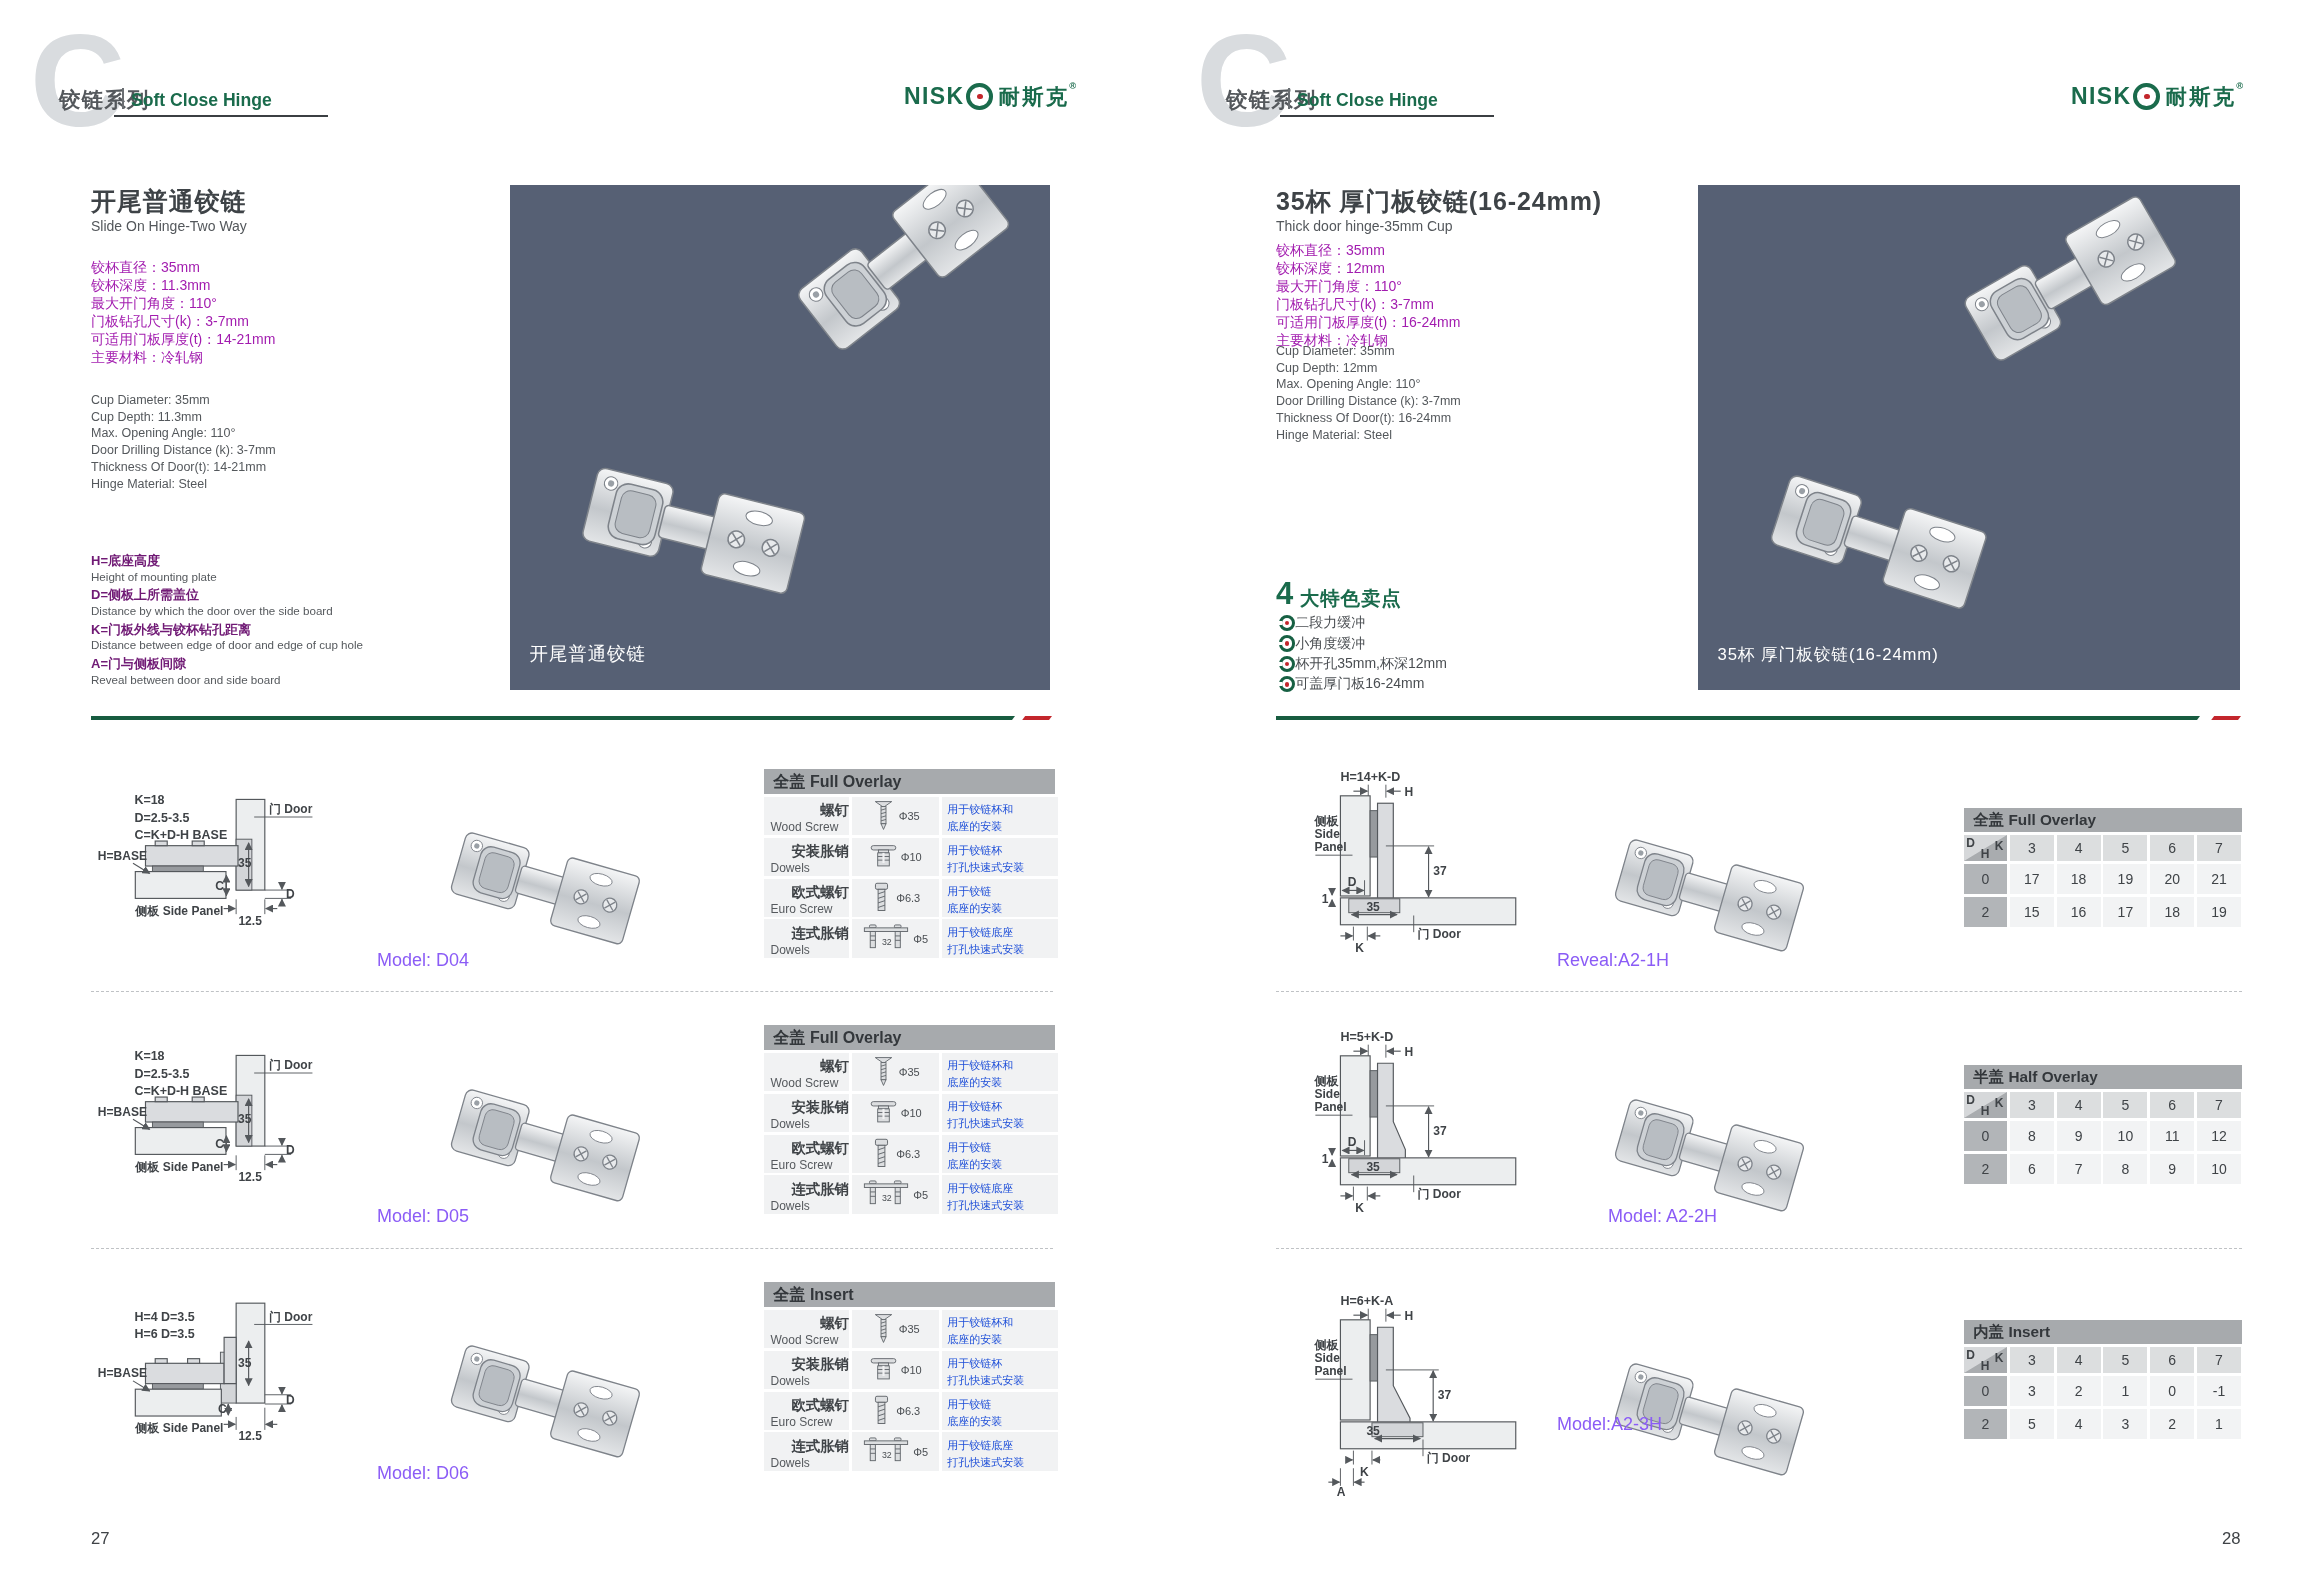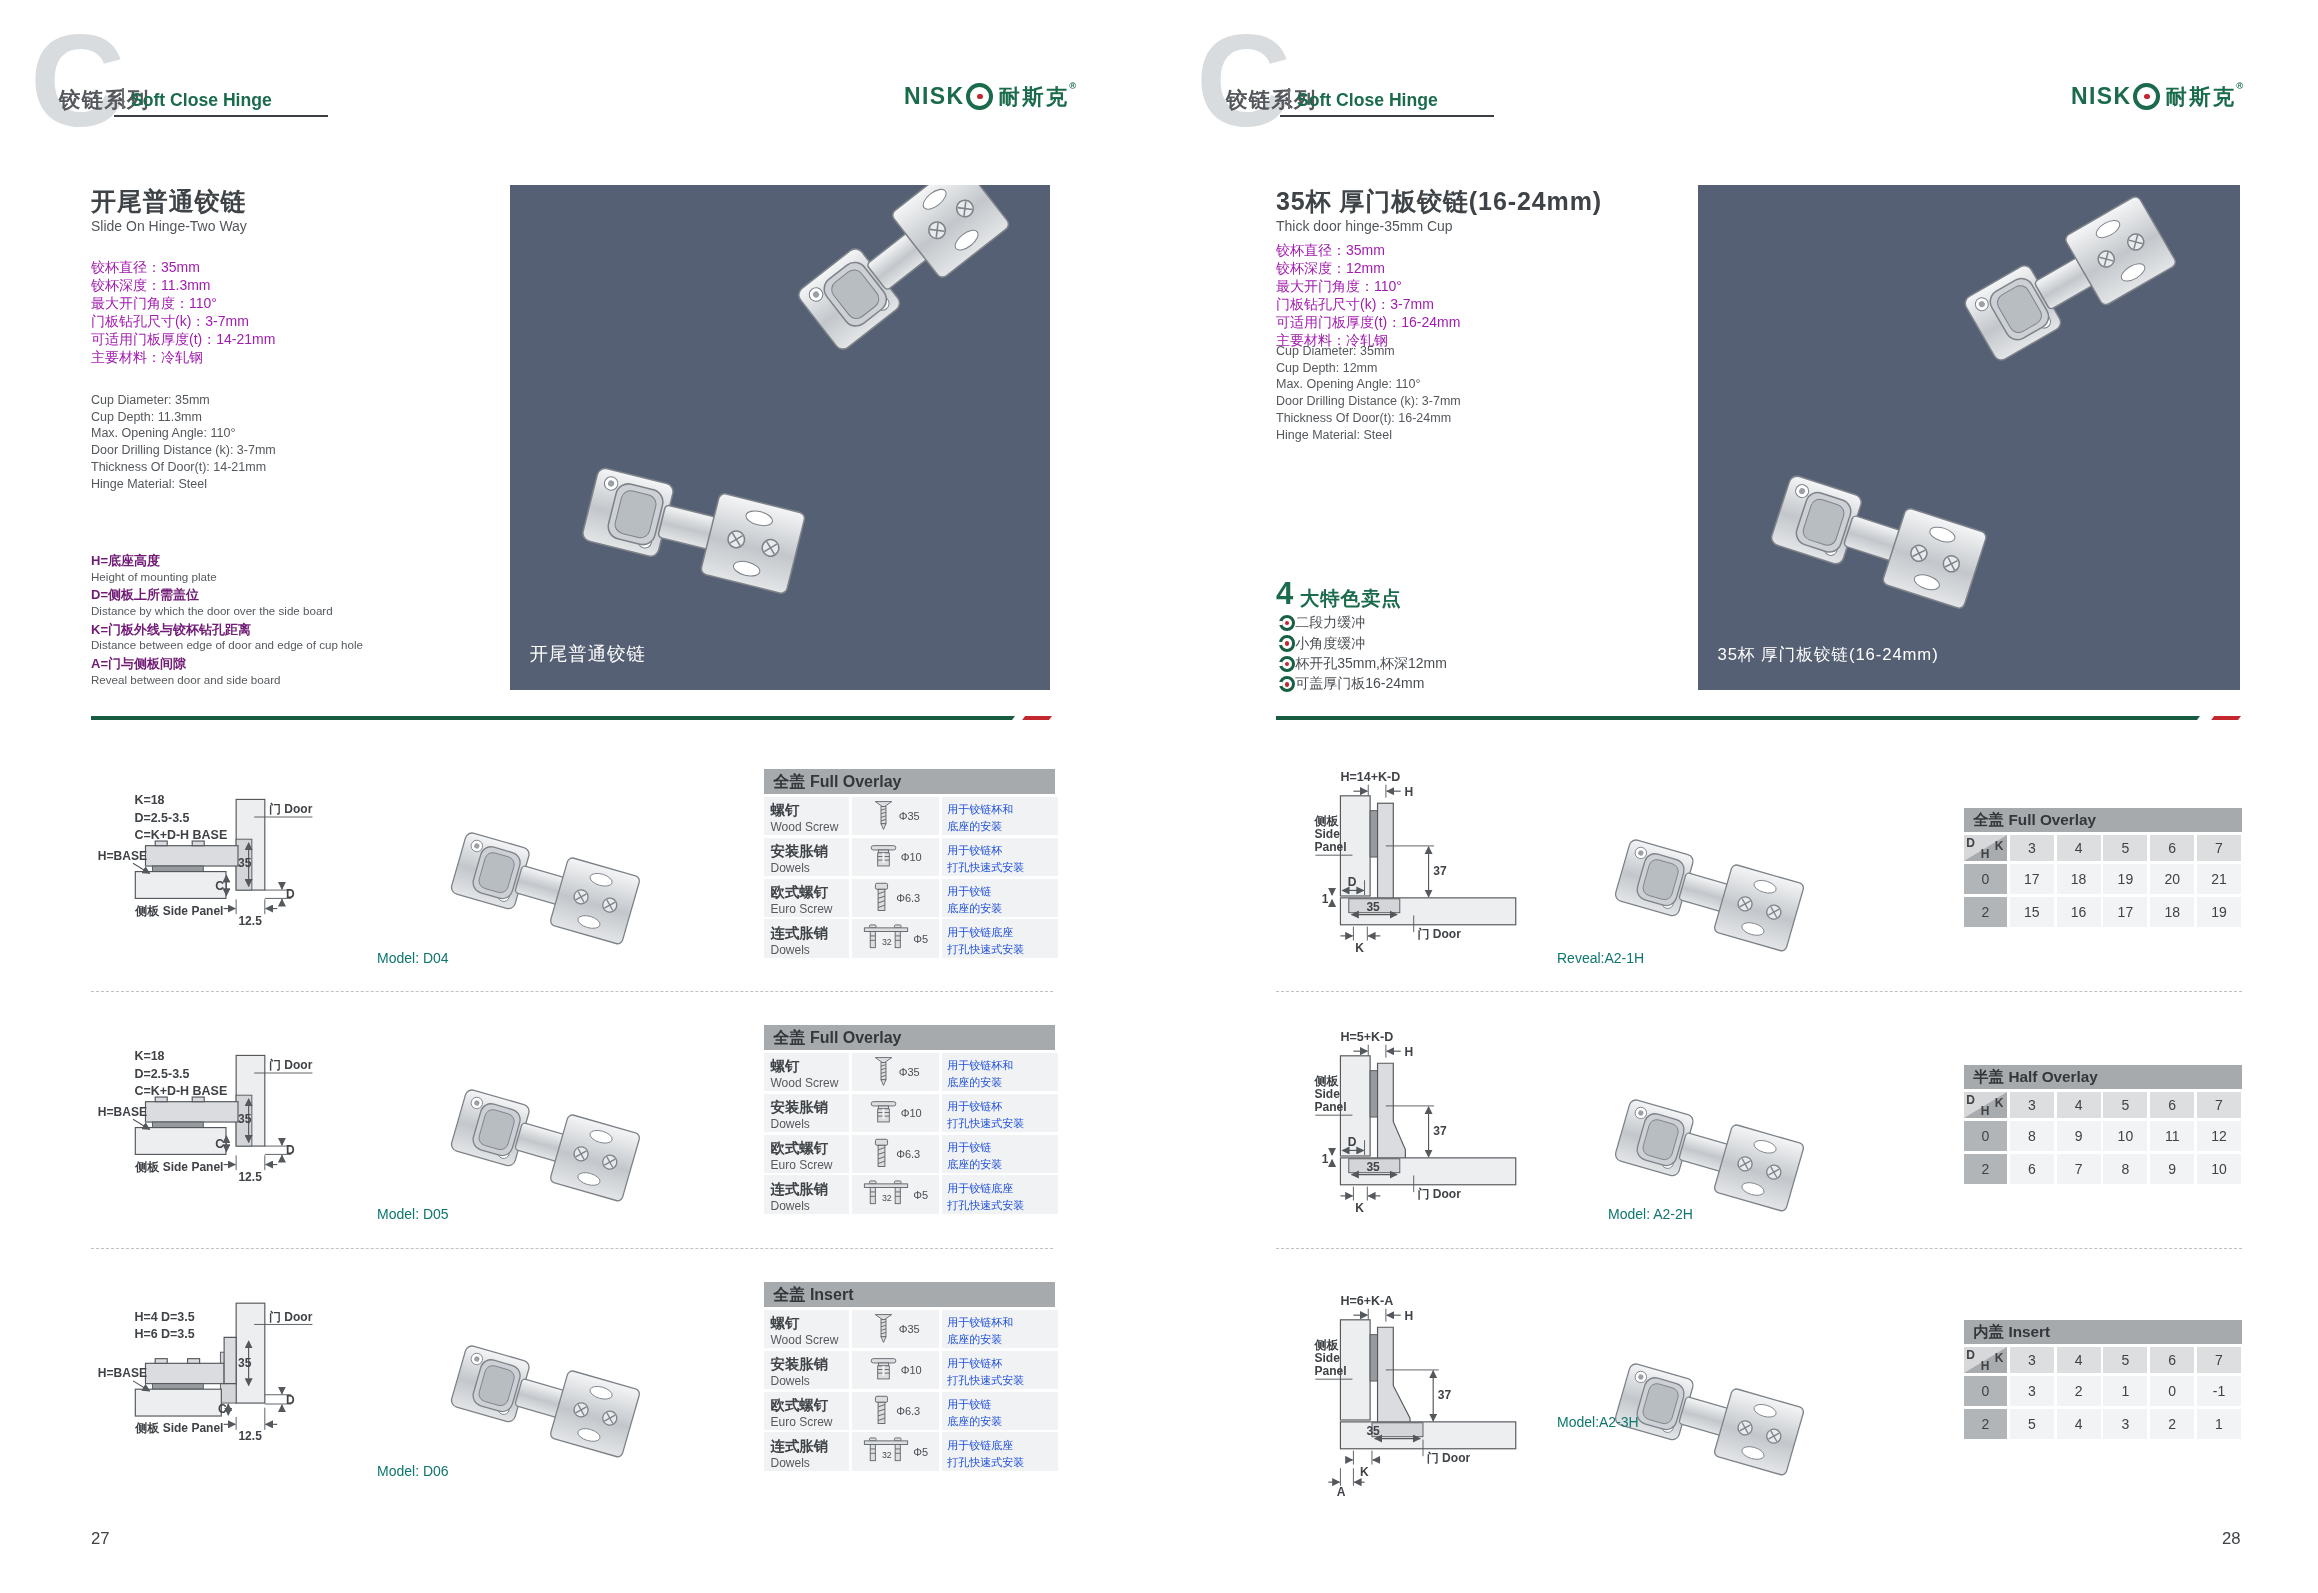--- a/index.html
+++ b/index.html
@@ -20,21 +20,21 @@
   .logo-cn{font-size:21.3px;letter-spacing:2.3px;margin-left:3.7px;}
   .logo-reg{font-size:9.3px;align-self:flex-start;margin-top:-0.9px;}
 
   
   .title-cn{font-size:25px;font-weight:800;color:#3e4347;letter-spacing:0.9px;}
   .title-en{font-size:14px;color:#53575b;}
   .specs-cn div{font-size:14px;line-height:18px;color:#a21caf;}
   .specs-en div{font-size:12.5px;line-height:16.7px;color:#54585c;}
   .def-cn{font-size:13px;font-weight:700;color:#701a75;line-height:16.7px;}
   .def-en{font-size:11.6px;color:#55595d;line-height:14.4px;margin-bottom:3.2px;}
-  .model{font-size:14px;color:#0f766e;}
+  .model{font-size:18px;color:#8b5cf6;}
   .pagenum{font-size:16.7px;color:#3f4347;}
 
   
   .photo-big{background:#566074;position:absolute;}
   .photo-caption{position:absolute;left:19.5px;bottom:24px;color:#fff;font-size:18.5px;letter-spacing:0.9px;}
   .photo-caption.small{font-size:16.7px;}
 
   
   .feat-head{display:flex;align-items:flex-start;}
   .feat-num{font-size:31px;font-weight:800;color:#1a6b4c;line-height:1;}
@@ -52,21 +52,21 @@
   .dash{border-top:1.4px dashed #bfc2c5;height:0;}
 
   
   .acc-table{width:291px;}
   .acc-head{height:25px;background:#a7aaad;line-height:25px;padding-left:9.3px;color:#33373b;margin-bottom:2.8px;}
   .acc-head .cn{font-size:16px;font-weight:800;}
   .acc-head .en{font-size:16px;font-weight:600;margin-left:4.6px;}
   .acc-row{display:grid;grid-template-columns:85px 87px 116px;gap:2.8px;margin-bottom:2.8px;}
   .acc-cell{background:#f1f2f3;}
   .acc-name{padding:4.6px 0 0 6.5px;}
-  .acc-name .cn{font-size:14.4px;font-weight:700;color:#3f4347;line-height:18.5px;}
+  .acc-name .cn{font-size:14.4px;font-weight:700;color:#3f4347;line-height:18.5px;text-align:right;}
   .acc-name .en{font-size:12px;color:#55595d;line-height:15px;}
   .acc-ic{display:flex;align-items:center;justify-content:center;gap:2.8px;}
   .acc-dim{font-size:11px;color:#4a4e52;}
   .acc-desc{padding:4.6px 0 0 5.6px;}
   .acc-desc div{font-size:11px;color:#1d4ed8;line-height:16.7px;}
   .aicon{stroke:#60656a;stroke-width:2.5;fill:#dcdee0;}
 
   
   .dk-table{width:278px;}
   .dk-head{height:24px;background:#a7aaad;line-height:24px;padding-left:9.3px;color:#33373b;margin-bottom:3.2px;}

